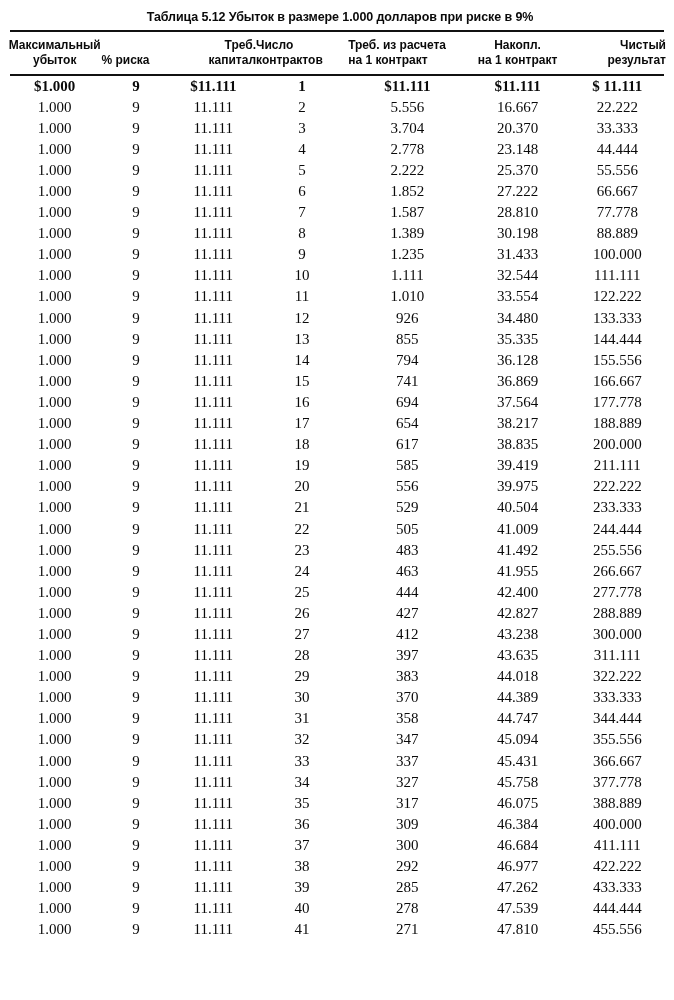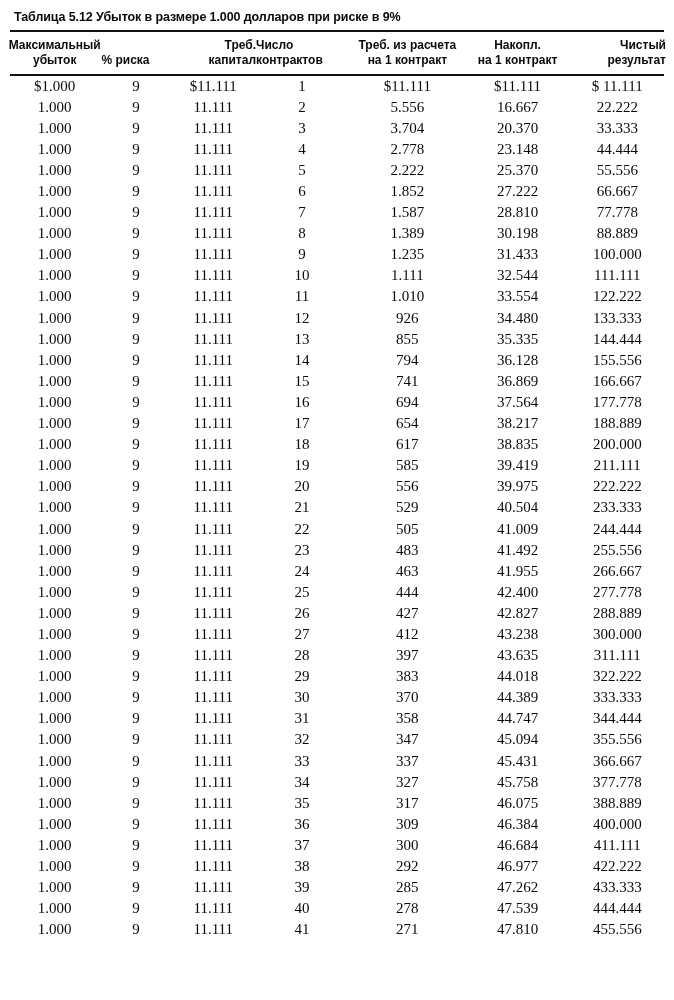--- a/index.html
+++ b/index.html
@@ -21,20 +21,21 @@
     box-sizing: border-box;
     padding: 10px 8px 0 8px;
   }
   .table-caption {
     font-family: "Liberation Sans", sans-serif;
     font-weight: bold;
     font-size: 12.5px;
     letter-spacing: -0.1px;
     margin: 0 0 6px 6px;
     white-space: nowrap;
+    text-align: center;
   }
   .rule {
     height: 2px;
     background: #111;
     margin: 0 2px;
   }
   .rule.thin {
     height: 1.5px;
   }
   table.data {
@@ -63,21 +64,21 @@
 
   table.data tbody td {
     font-family: "Liberation Serif", serif;
     font-size: 15px;
     line-height: 1.0;
     padding: 3.05px 0;
     text-align: center;
     white-space: nowrap;
   }
   tbody tr.first-row td {
-    font-weight: normal;
+    font-weight: bold;
   }
   td.col-loss { text-align: center; }
   td.col-risk { text-align: center; }
   td.col-capital { text-align: center; }
   td.col-contracts { text-align: center; }
   td.col-per { text-align: center; padding-right: 16px; }
   td.col-accum { text-align: center; }
   td.col-net { text-align: center; }
 
   .footnote {
@@ -85,21 +86,21 @@
     font-style: italic;
     font-weight: bold;
     font-size: 13.5px;
     text-align: right;
     padding: 5px 14px 0 0;
   }
   .hdr-0 { text-align: center; }
   .hdr-1 { text-align: left; }
   .hdr-2 { text-align: right; }
   .hdr-3 { text-align: left; }
-  .hdr-4 { text-align: center; }
+  .hdr-4 { text-align: left; }
   .hdr-5 { text-align: center; }
   .hdr-6 { text-align: right; }
 </style>
 </head>
 <body>
 
 <div class="page">
 
   <div class="table-caption">Таблица 5.12   Убыток в размере 1.000 долларов при риске в 9%</div>
 

